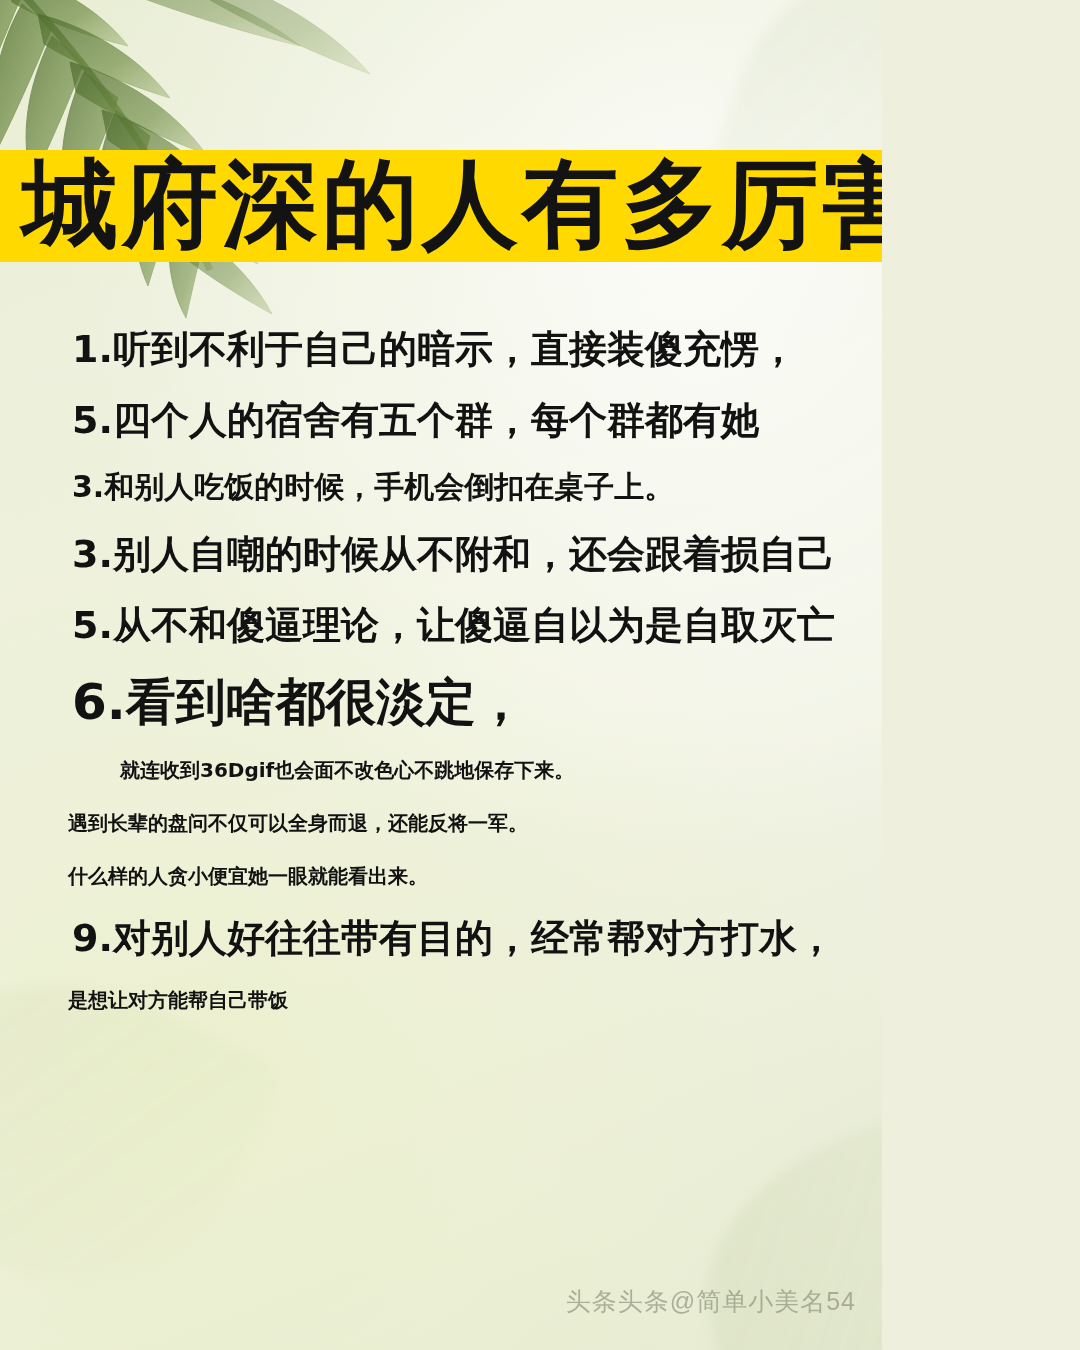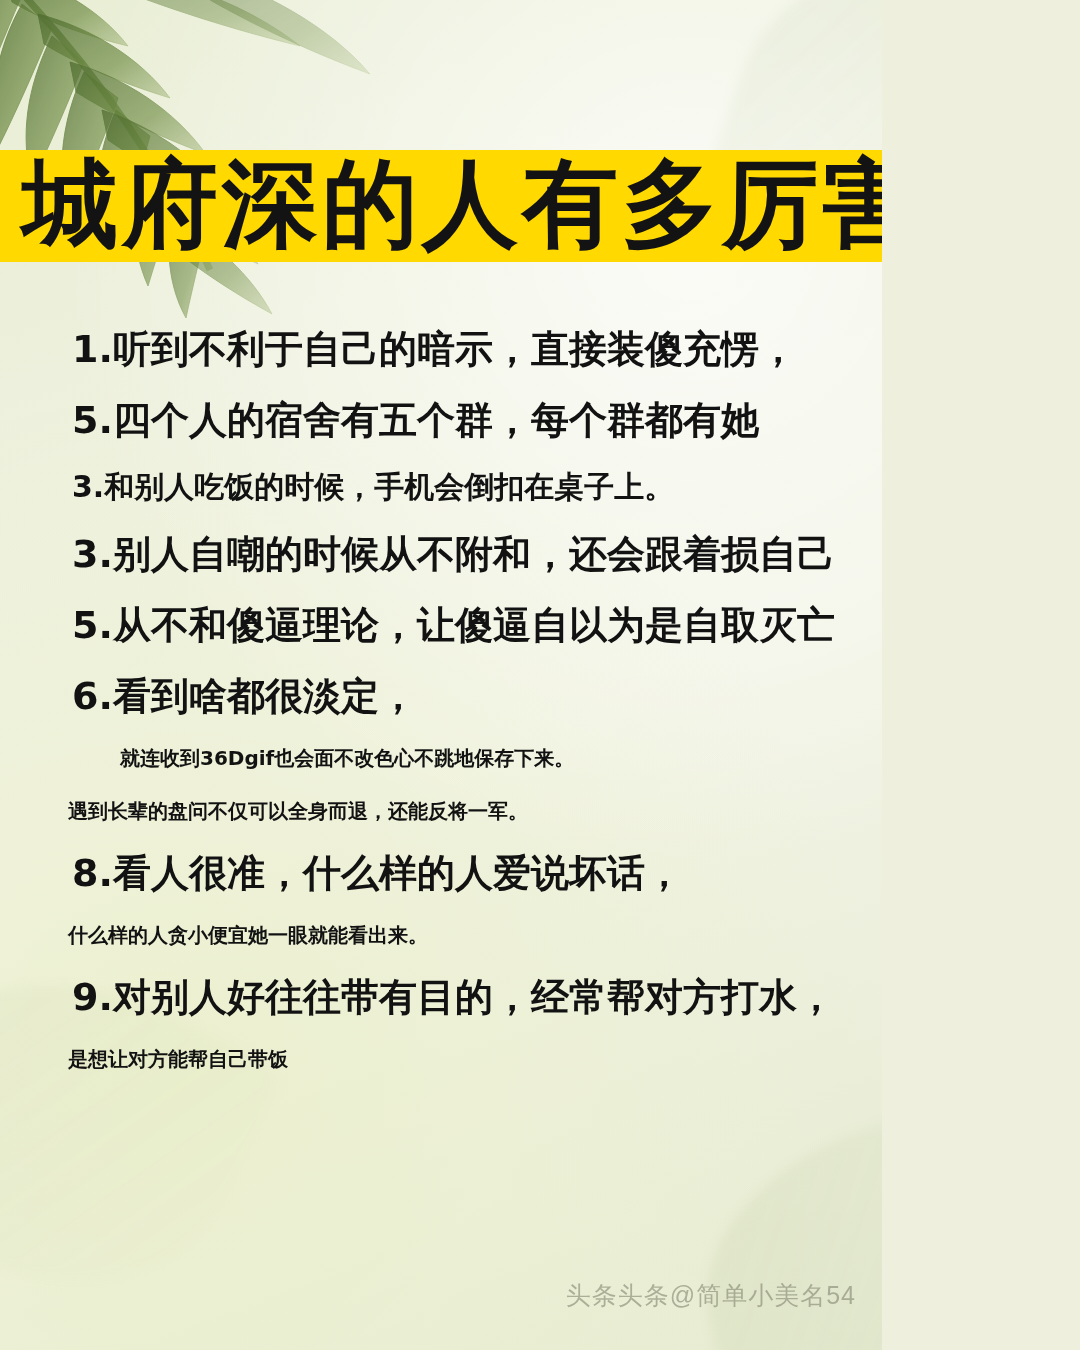--- a/index.html
+++ b/index.html
@@ -91,21 +91,21 @@
     white-space: nowrap;
   }
   .line.cont {
     margin-left: -4px;
   }
 
   
   .watermark {
     position: absolute;
     right: 26px;
-    bottom: 38px;
+    bottom: 32px;
     font-family: "Liberation Sans", sans-serif;
     font-size: 25px;
     color: #7a7d68;
     opacity: 0.55;
     letter-spacing: 1px;
     white-space: nowrap;
   }
 </style>
 </head>
 <body>
@@ -153,24 +153,23 @@
       <span class="title-text" style="font-size: 96px;">城府深的人有多厉害</span>
     </span>
   </div>
 
   <div class="body-list">
     <p class="line" style="font-size: 38px;">1.听到不利于自己的暗示，直接装傻充愣，</p>
     <p class="line" style="font-size: 38px;">5.四个人的宿舍有五个群，每个群都有她</p>
     <p class="line" style="font-size: 30px;">3.和别人吃饭的时候，手机会倒扣在桌子上。</p>
     <p class="line" style="font-size: 38px;">3.别人自嘲的时候从不附和，还会跟着损自己</p>
     <p class="line" style="font-size: 38px; margin-top: 8px;">5.从不和傻逼理论，让傻逼自以为是自取灭亡</p>
-    <p class="line" style="font-size: 38px;">6.看到啥都很淡定，</p>
+    <p class="line" style="font-size: 50px;">6.看到啥都很淡定，</p>
     <p class="line cont" style="font-size: 20px; margin-left: 48px;">就连收到36Dgif也会面不改色心不跳地保存下来。</p>
     <p class="line cont" style="font-size: 20px;">遇到长辈的盘问不仅可以全身而退，还能反将一军。</p>
-    <p class="line" style="font-size: 38px;">8.看人很准，什么样的人爱说坏话，</p>
     <p class="line cont" style="font-size: 20px;">什么样的人贪小便宜她一眼就能看出来。</p>
     <p class="line" style="font-size: 38px;">9.对别人好往往带有目的，经常帮对方打水，</p>
     <p class="line cont" style="font-size: 20px;">是想让对方能帮自己带饭</p>
   </div>
 
   <div class="watermark">头条头条@简单小美名54</div>
 
 </div>
 
 </body></html>

